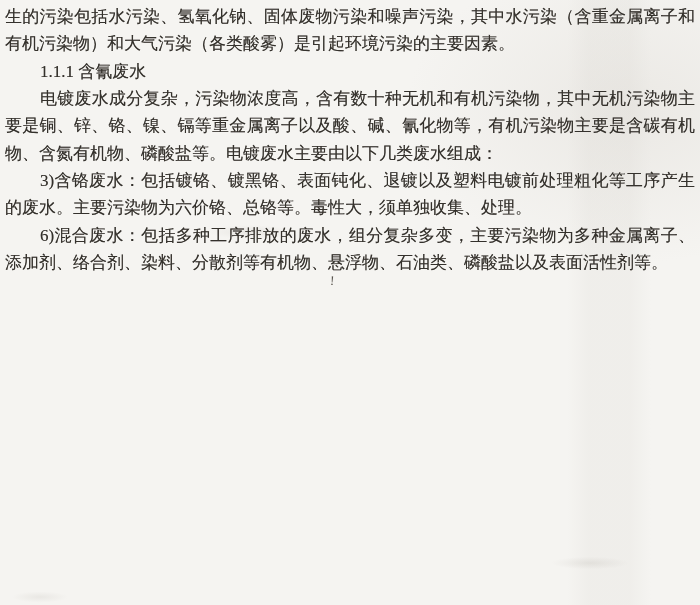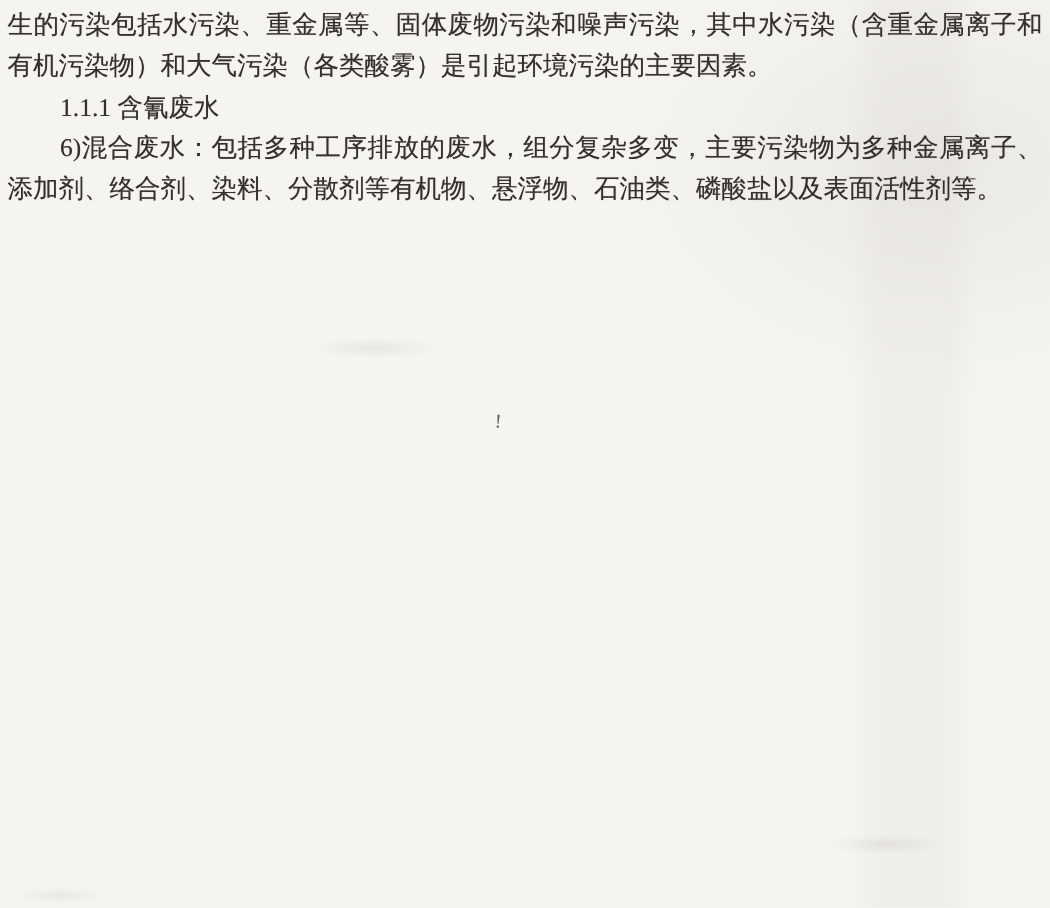--- a/index.html
+++ b/index.html
@@ -47,18 +47,20 @@
     line-height: 13px;
     color: #56524c;
     transform: rotate(4deg);
     text-shadow: none;
   }
 </style>
 </head>
 <body>
 
 <div class="page">
-  <p class="continuation">生的污染包括水污染、重金属等、固体废物污染和噪声污染，其中水污染（含重金属离子和有机污染物）和大气污染（各类酸雾）是引起环境污染的主要因素。</p>
+  <p class="continuation">生的污染包括水污染、氢氧化钠、固体废物污染和噪声污染，其中水污染（含重金属离子和有机污染物）和大气污染（各类酸雾）是引起环境污染的主要因素。</p>
   <p>1.1.1 含氰废水</p>
+  <p>电镀废水成分复杂，污染物浓度高，含有数十种无机和有机污染物，其中无机污染物主要是铜、锌、铬、镍、镉等重金属离子以及酸、碱、氰化物等，有机污染物主要是含碳有机物、含氮有机物、磷酸盐等。电镀废水主要由以下几类废水组成：</p>
+  <p>3)含铬废水：包括镀铬、镀黑铬、表面钝化、退镀以及塑料电镀前处理粗化等工序产生的废水。主要污染物为六价铬、总铬等。毒性大，须单独收集、处理。</p>
   <p>6)混合废水：包括多种工序排放的废水，组分复杂多变，主要污染物为多种金属离子、添加剂、络合剂、染料、分散剂等有机物、悬浮物、石油类、磷酸盐以及表面活性剂等。</p>
 </div>
 
 <span class="artifact">!</span>
 
 </body></html>

